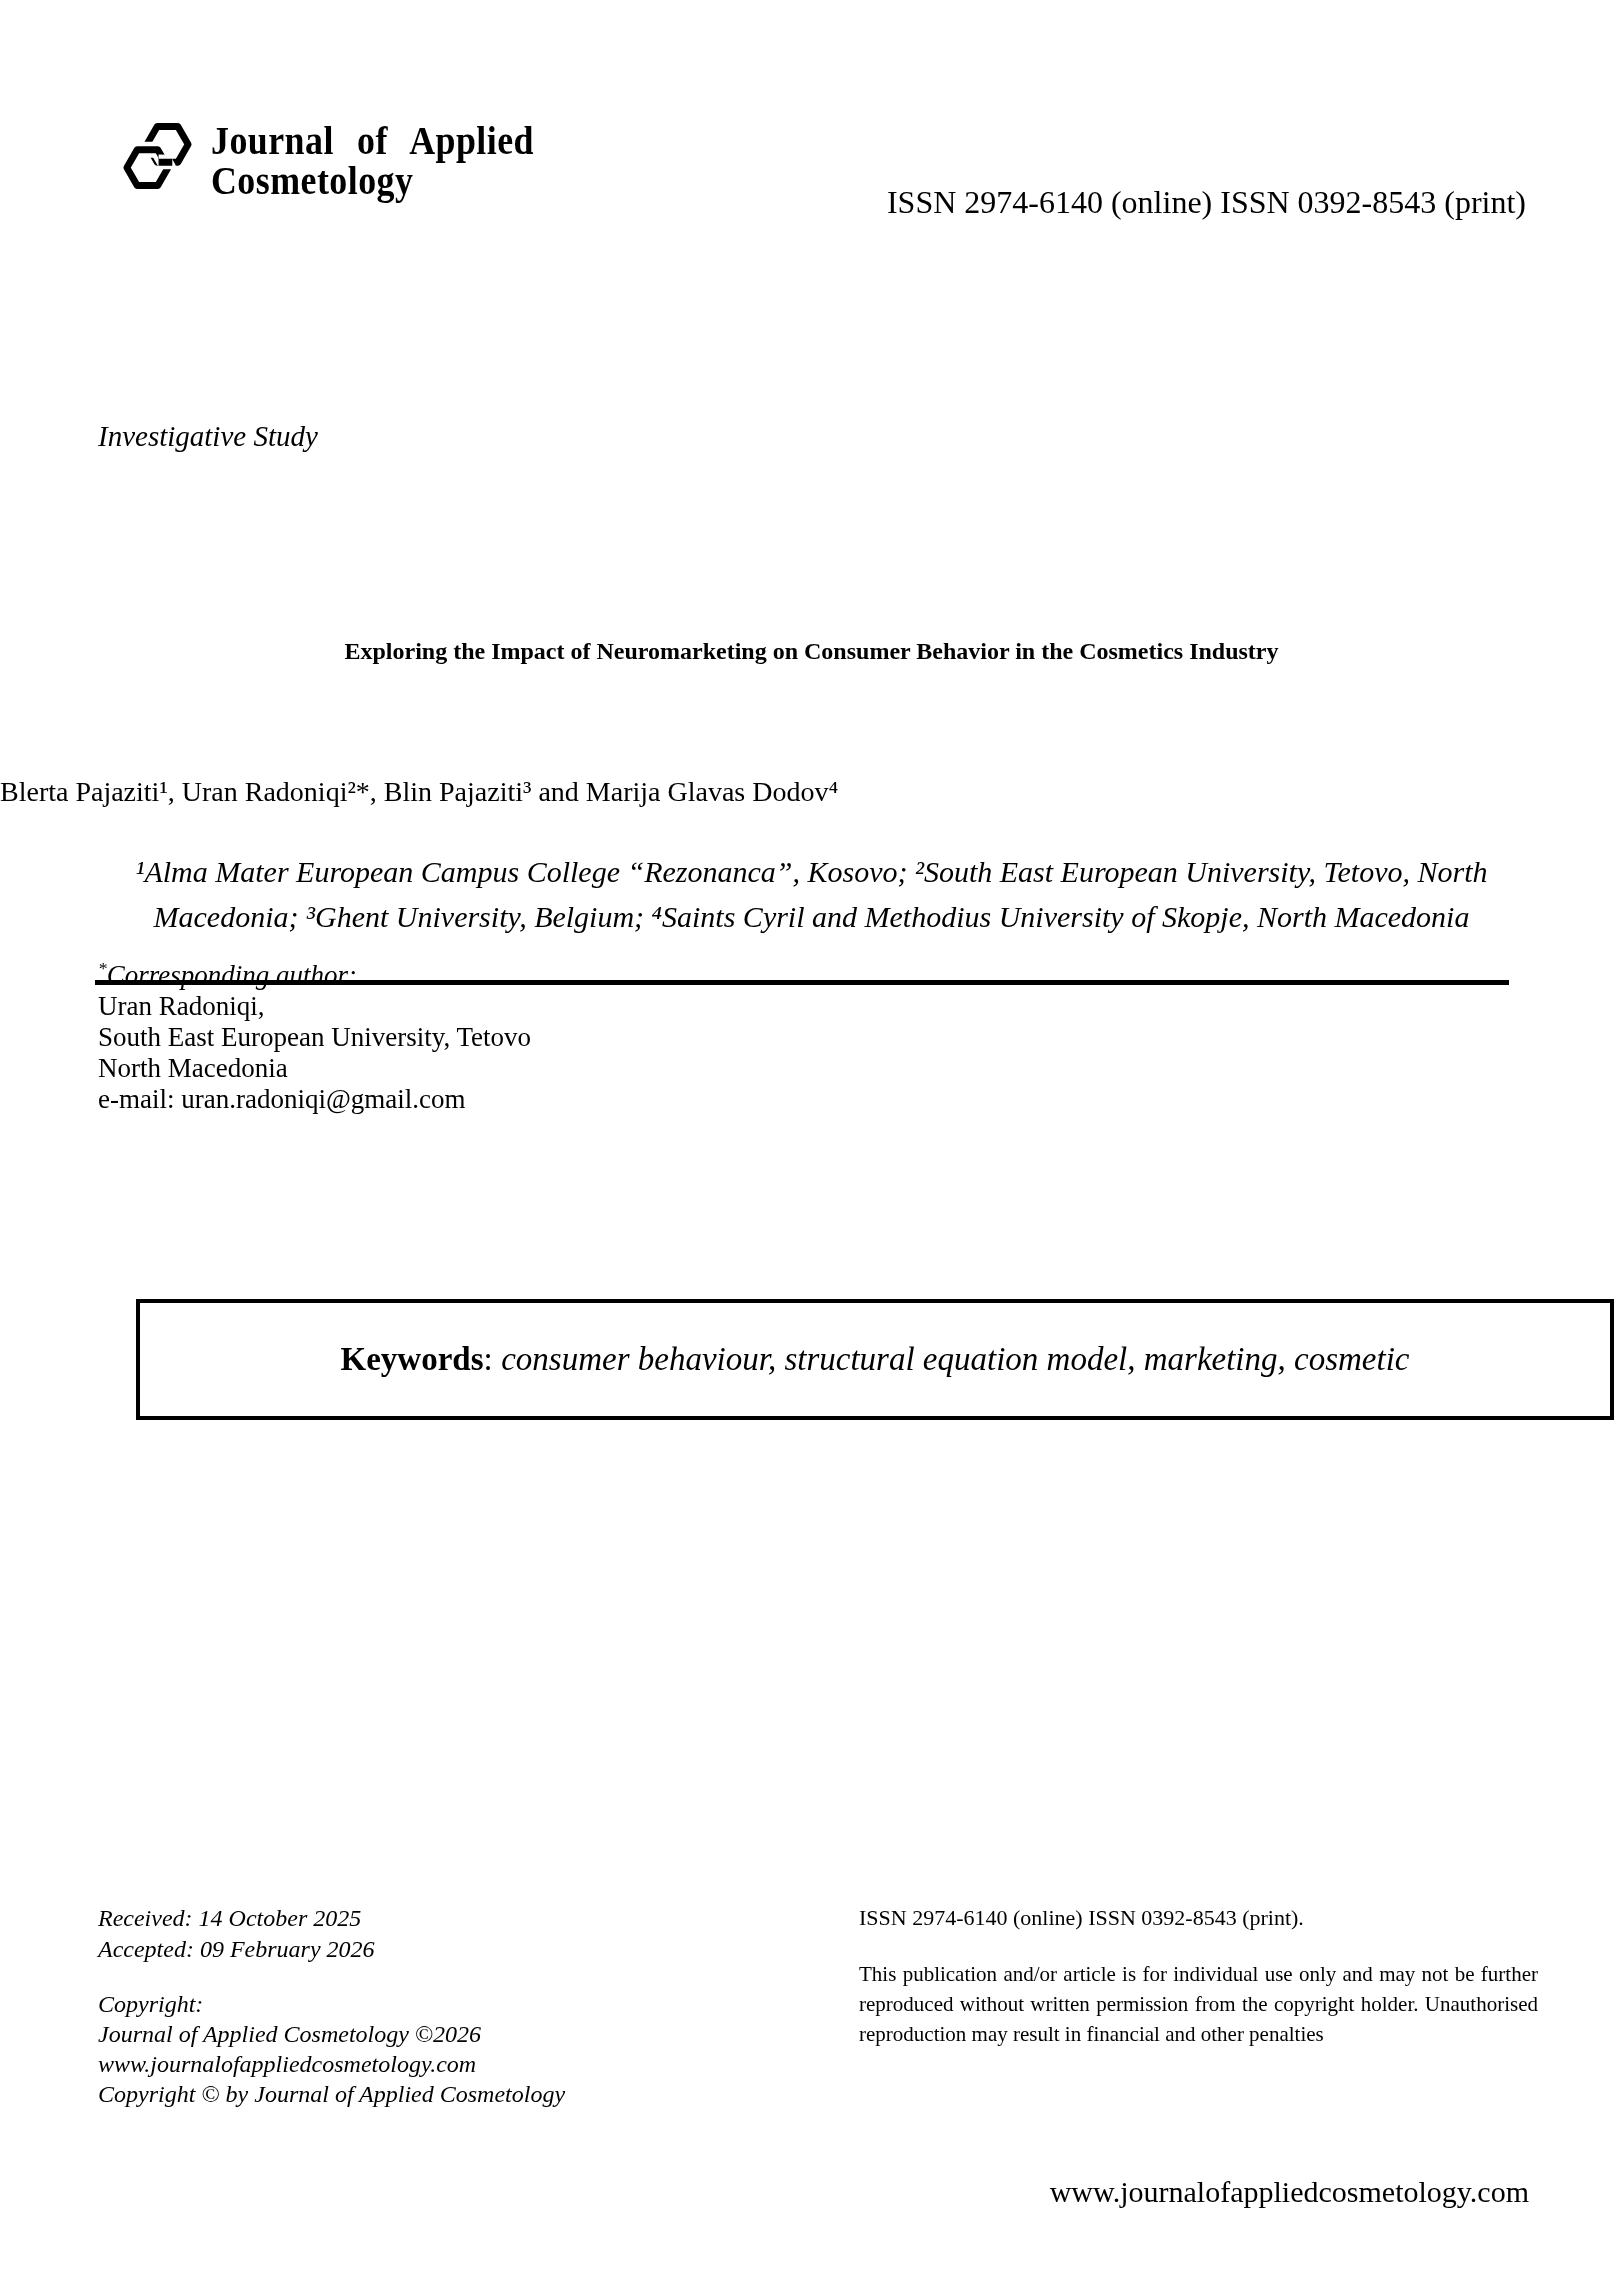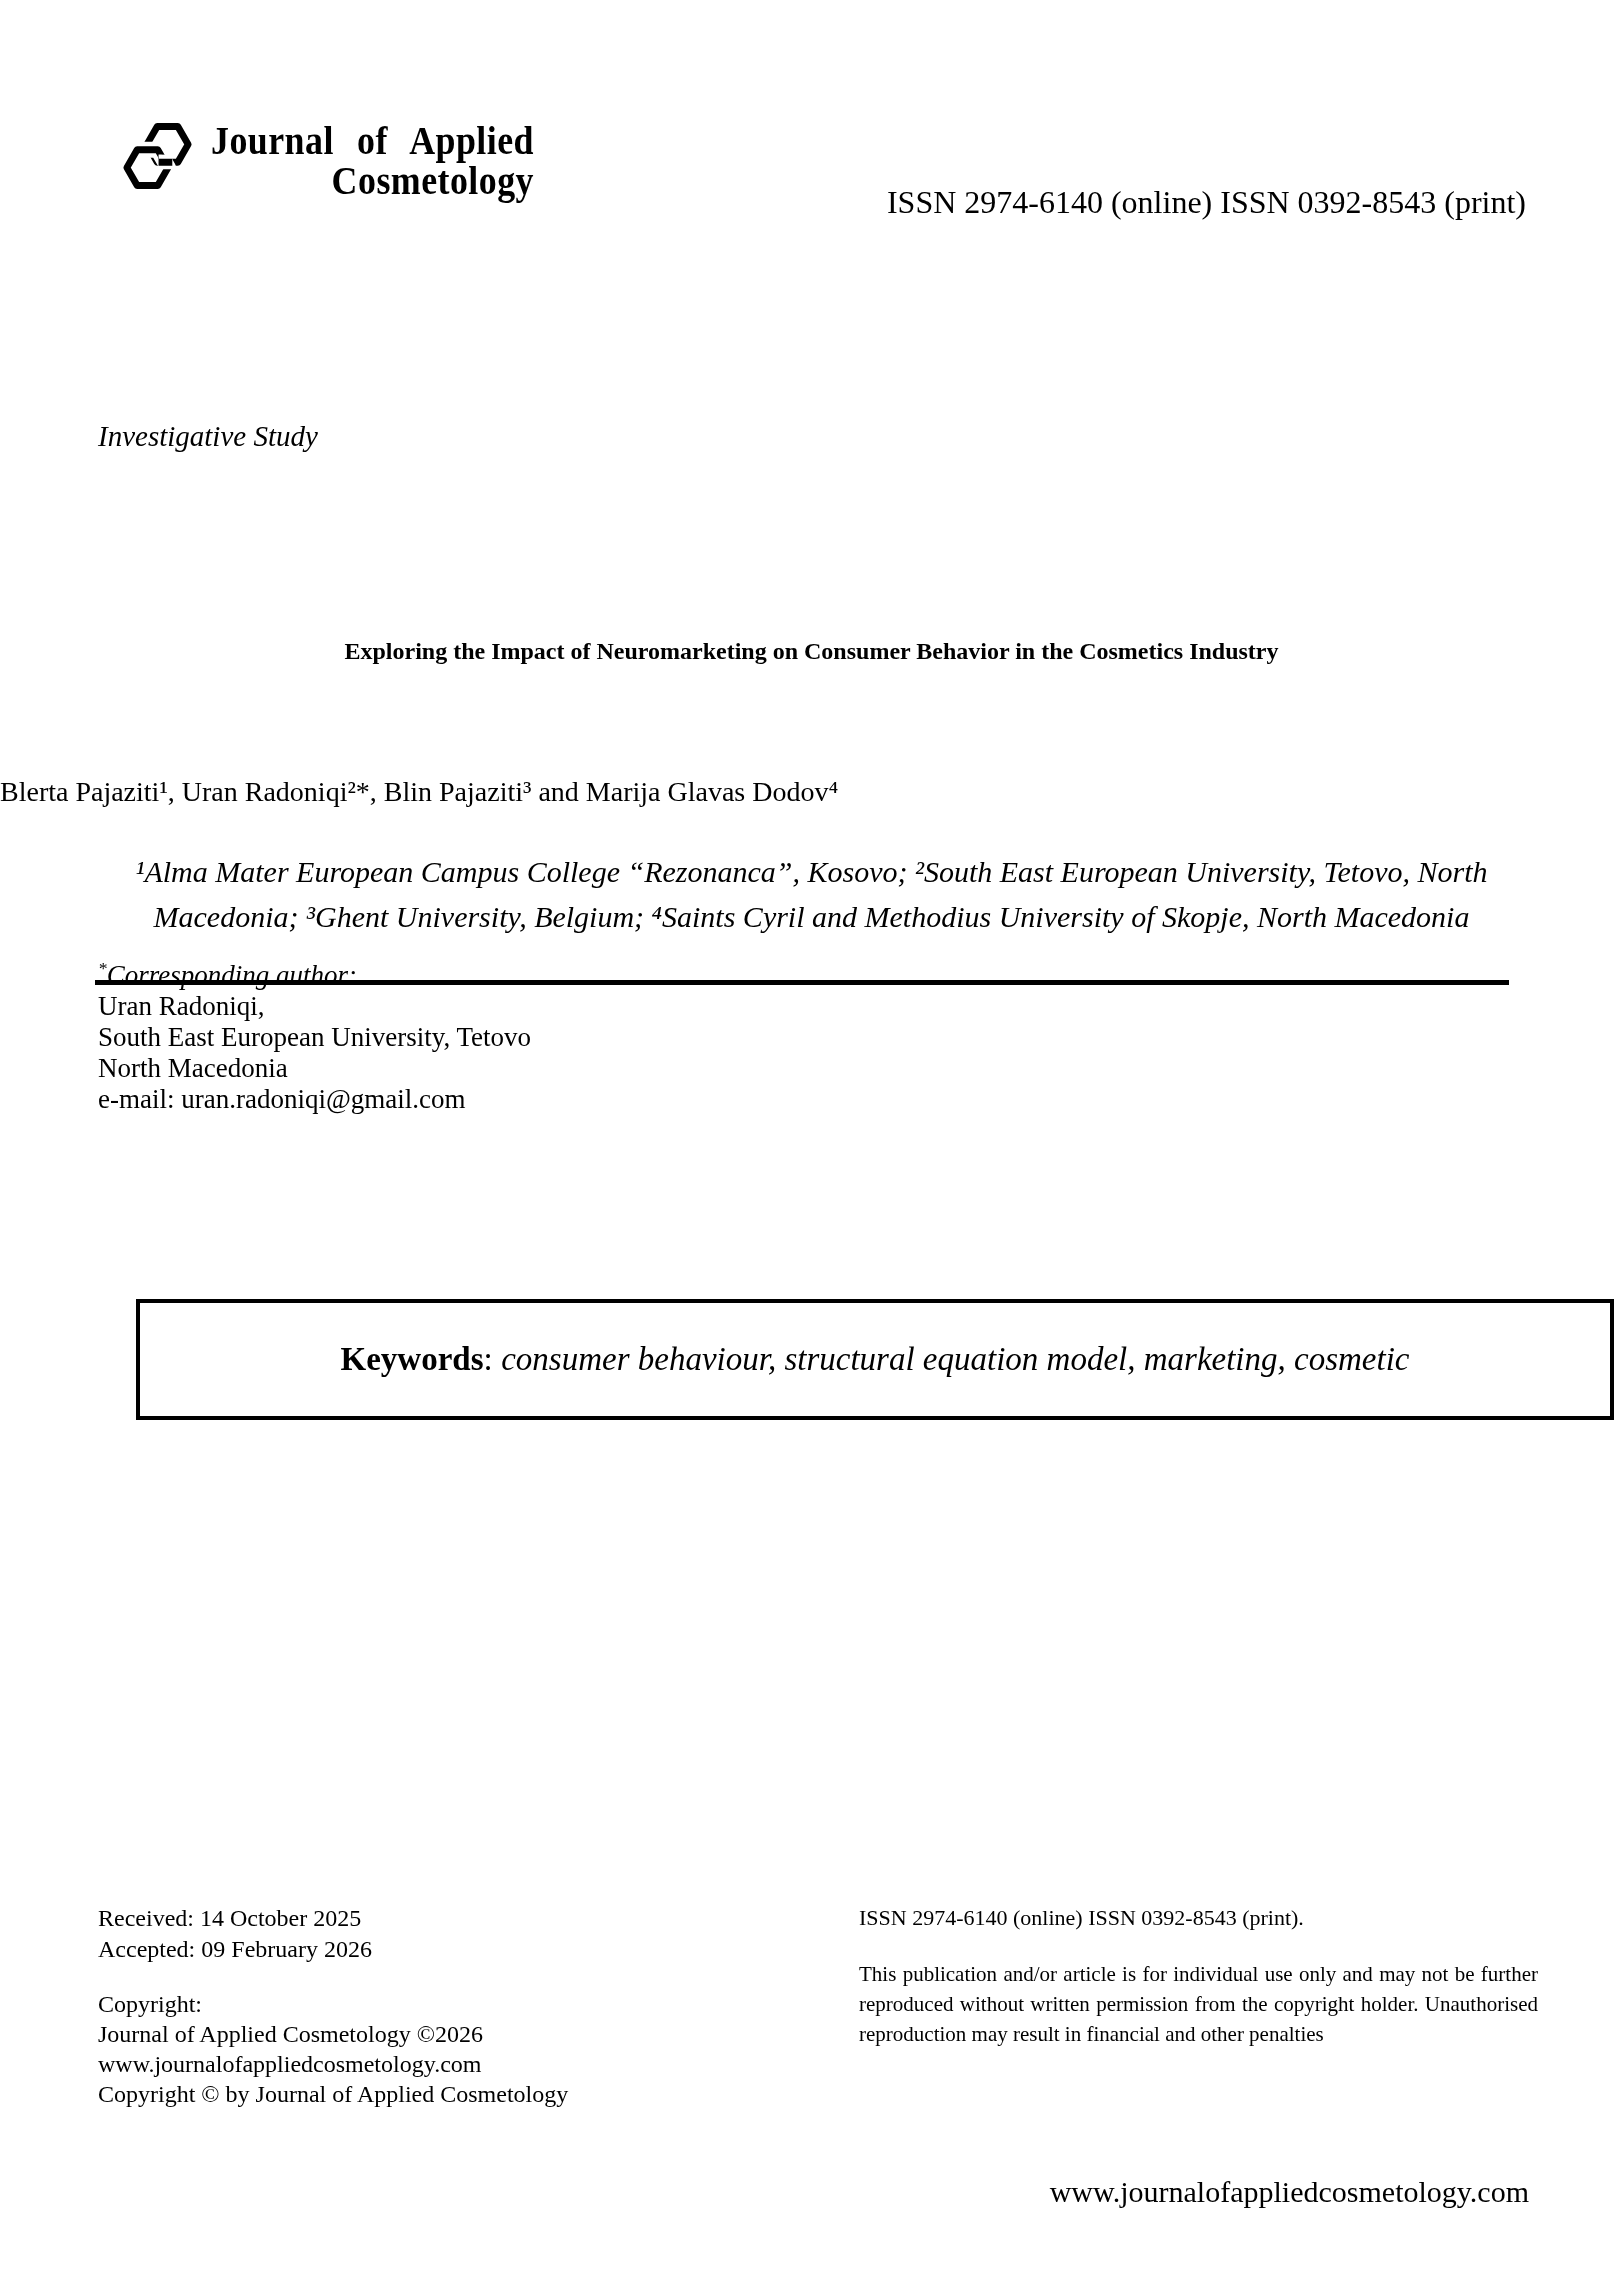--- a/index.html
+++ b/index.html
@@ -7,21 +7,21 @@
     position: relative;
     width: 1623px;
     height: 2295px;
     background: #ffffff;
     color: #000000;
     font-family: "Liberation Serif", "DejaVu Serif", serif;
     overflow: hidden;
   }
 
   
-  .logo { position: absolute; left: 120px; top: 121px; display: flex; align-items: flex-start; gap: 16px; text-align: right; }
+  .logo { position: absolute; left: 120px; top: 121px; display: flex; align-items: flex-start; gap: 16px; }
   .hexsvg { width: 75px; height: 70px; flex: 0 0 auto; }
   .logo-text {
     font-weight: bold;
     font-size: 39px;
     line-height: 40px;
     letter-spacing: 0.5px;
     word-spacing: 15px;
     transform: scaleX(0.92);
     transform-origin: left top;
     white-space: nowrap;
@@ -53,21 +53,21 @@
   .keywords-box {
     position: absolute; left: 136px; top: 1299px; width: 1478px; height: 121px;
     border: 4.8px solid #000; box-sizing: border-box;
     display: flex; align-items: center; justify-content: center;
     font-size: 33px; white-space: nowrap;
   }
   .kw-label { font-weight: bold; }
   .kw-colon { margin-right: 8.5px; }
   .kw-text { font-style: italic; }
 
-  .foot-left { position: absolute; left: 98px; top: 1903px; font-size: 24px; line-height: 31px; }
+  .foot-left { position: absolute; left: 98px; top: 1903px; font-size: 24px; line-height: 31px; font-style: italic; }
   .copyright-block { margin-top: 24.4px; line-height: 30px; }
 
   .foot-right { position: absolute; left: 859px; top: 1903px; width: 679px; font-size: 21px; line-height: 30px; }
   .fr-issn { margin-bottom: 25.5px; font-size: 22px; }
   .fr-notice { text-align: justify; }
   .fr-disclosure { text-align: justify; font-weight: bold; }
 
   .site-footer { position: absolute; right: 94px; top: 2175px; font-size: 30px; }
 </style>
 </head>

